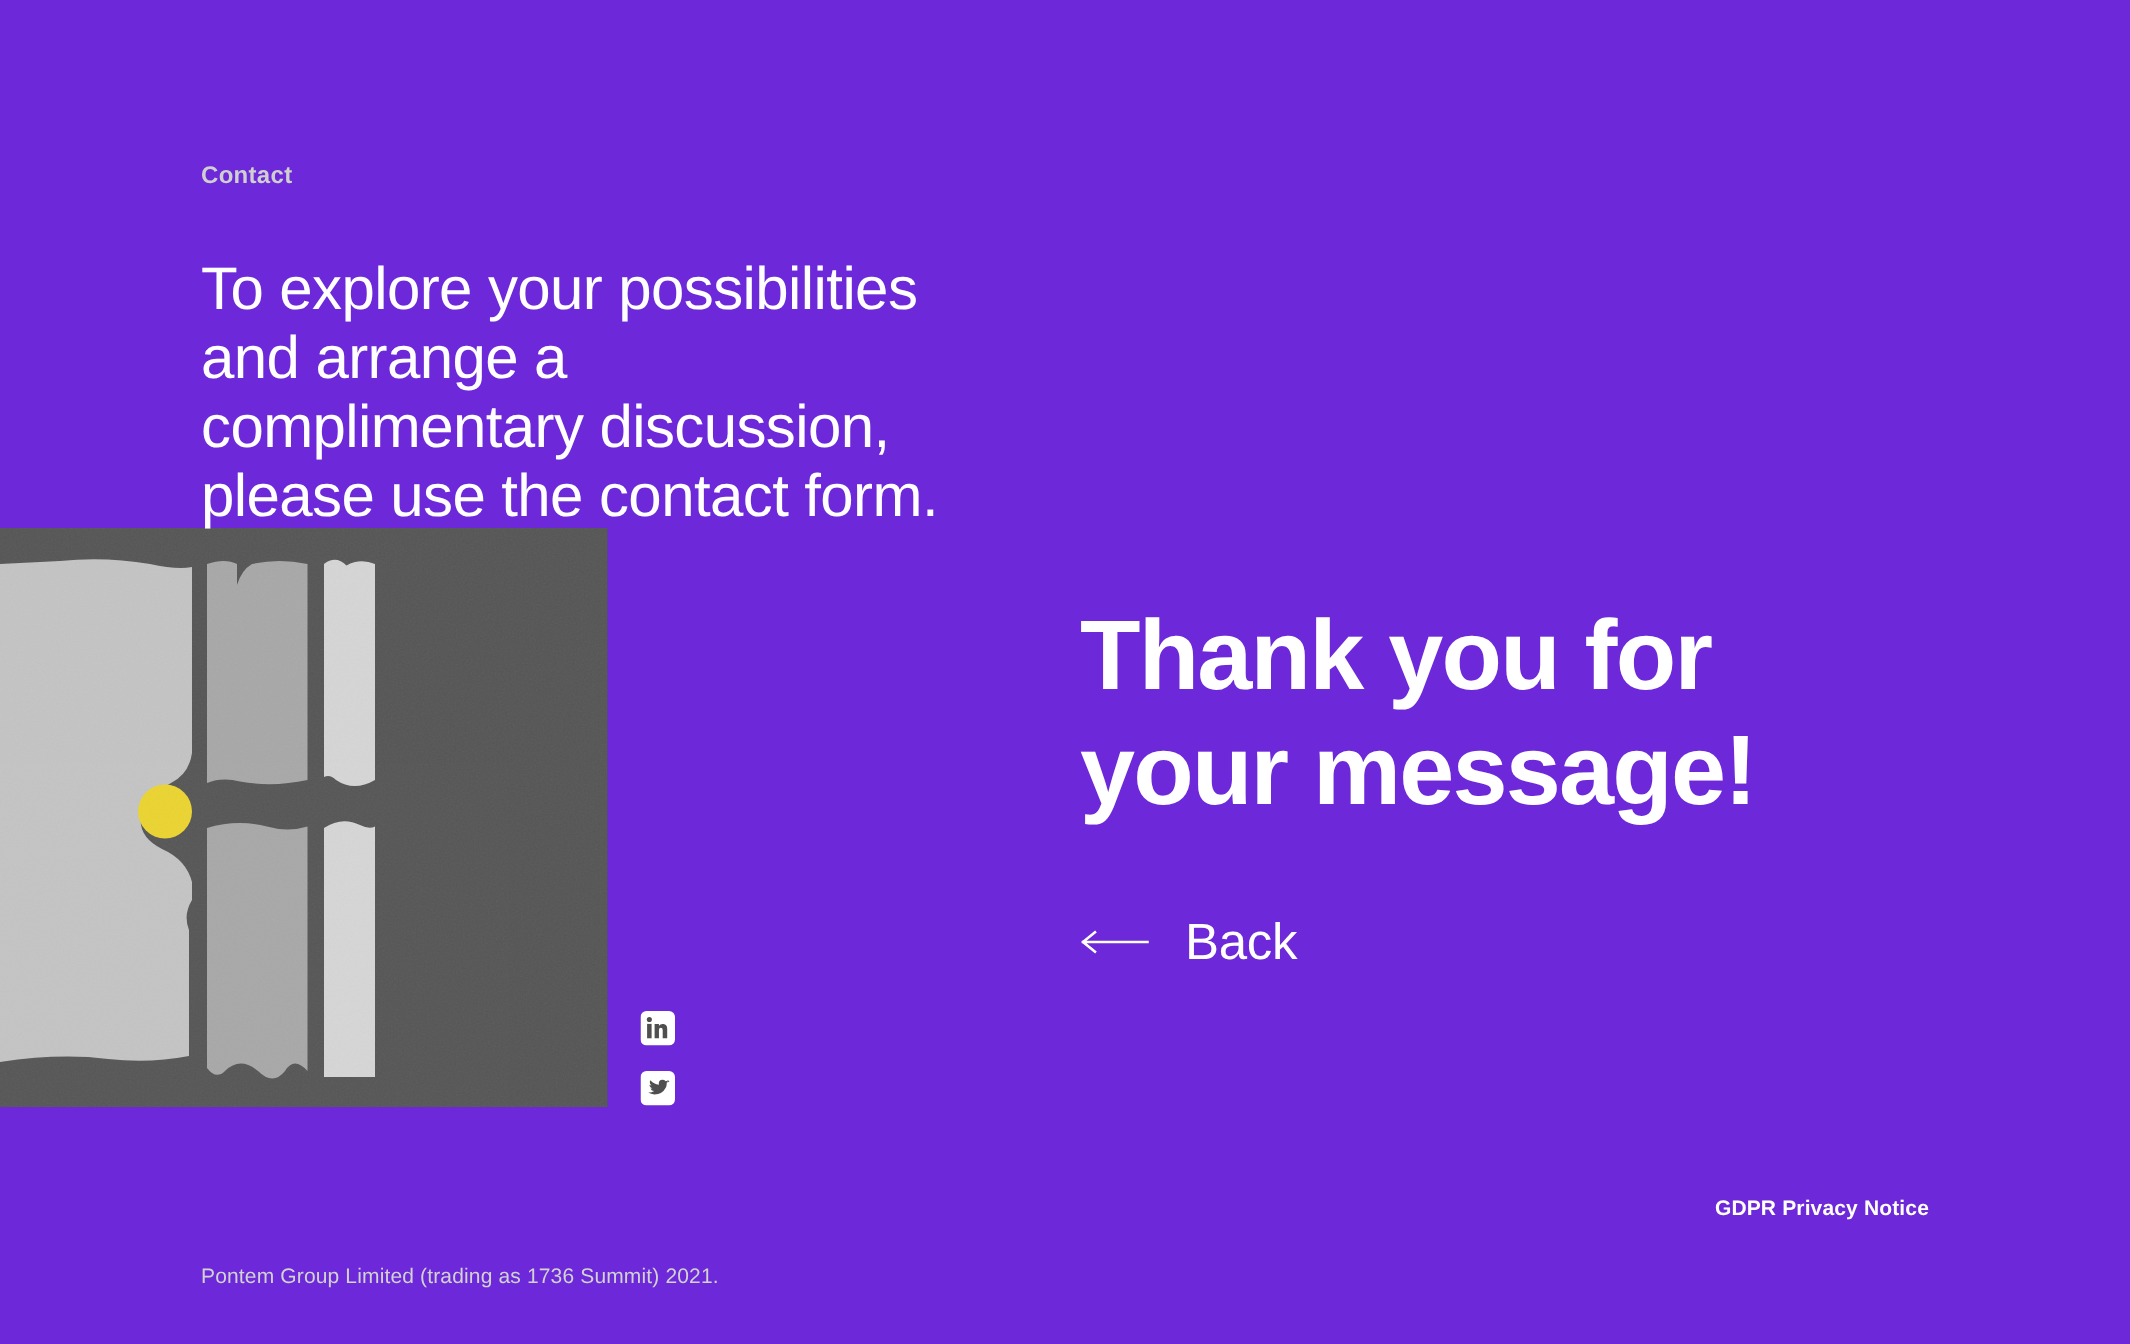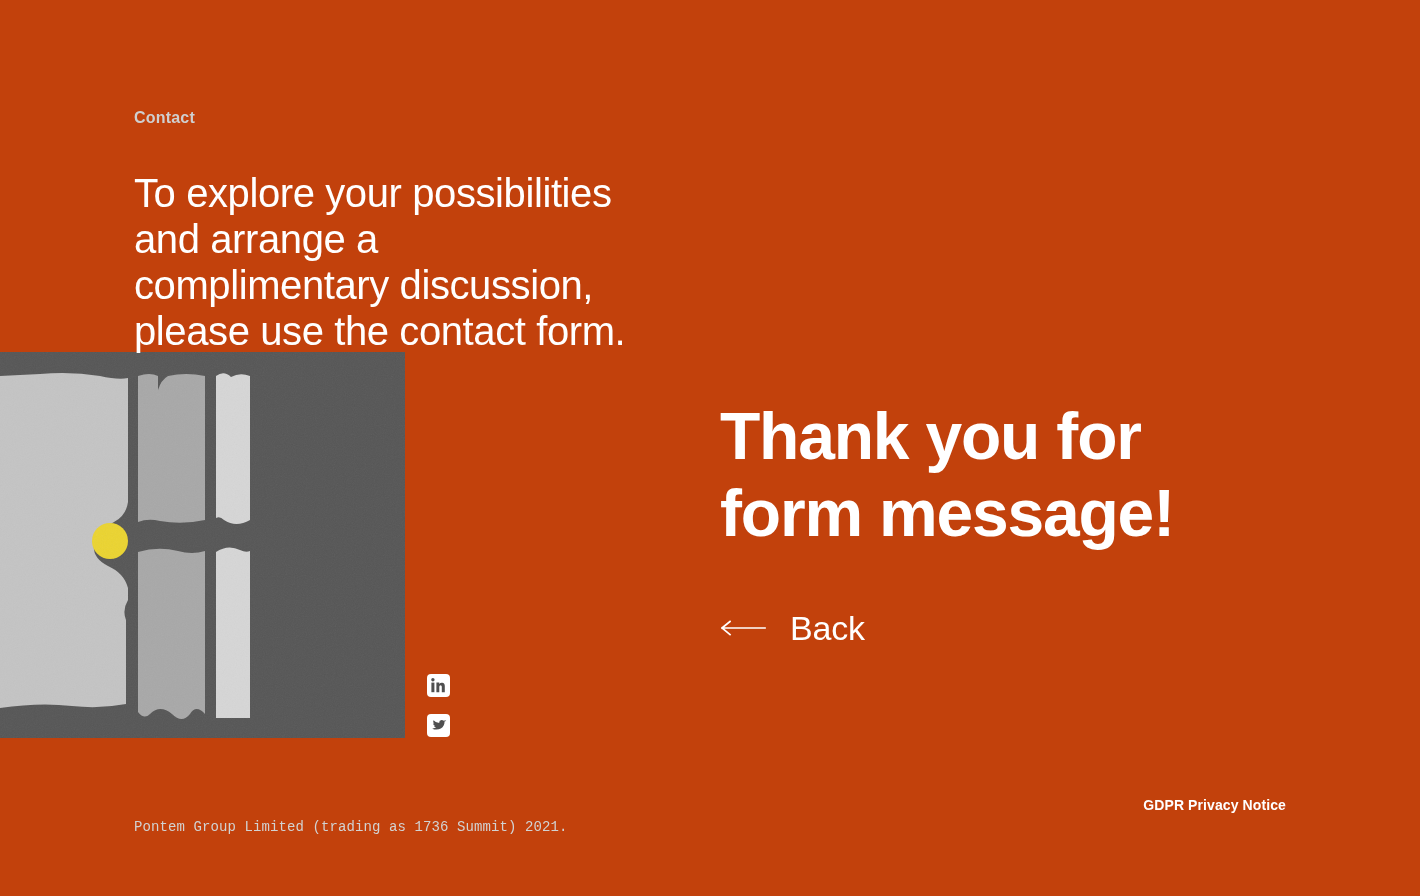--- a/index.html
+++ b/index.html
@@ -14,21 +14,21 @@
     overflow: hidden;
     position: relative;
     -webkit-font-smoothing: antialiased;
   }
 
   .page {
     position: absolute;
     inset: 0;
     width: 1420px;
     height: 896px;
-    background: #c2410c;
+    background: #6d28d9;
   }
 
   
   .left-col {
     position: absolute;
     left: 134px;
     top: 108px;
     width: 560px;
     z-index: 3;
   }
@@ -112,27 +112,26 @@
     color: #ffffff;
     margin-left: 24px;
     line-height: 40px;
     text-align: center;
   }
 
   
   .footer-left {
     position: absolute;
     left: 134px;
-    top: 818px;
+    top: 841px;
     font-size: 14px;
     line-height: 19px;
     color: #d2d2d2;
     letter-spacing: 0.1px;
     z-index: 3;
-    font-family: Liberation Mono, monospace;
   }
   .footer-right {
     position: absolute;
     right: 134px;
     top: 796px;
     font-size: 14px;
     line-height: 19px;
     font-weight: bold;
     color: #ffffff;
     letter-spacing: 0.1px;
@@ -206,21 +205,21 @@
                  -3.5,-0.2 -5.7,-2.9 -0.4,0.7 -0.4,1.3 0,1.3 1.1,2.1
                  -0.7,0 -1.3,-0.4 0,1.9 2,2.4 -0.4,0.1 -0.8,0.1 -0.3,0 -0.5,-0.1
                  0.5,1.7 2.4,1.7 -1.4,1.1 -3.3,1.1 -0.4,0 -0.7,0
                  1.9,1.2 4.2,1.2 5.3,0 7.5,-4.4 0.7,-1.4 0.7,-3 0,-0.2 0,-0.4
                  0.8,-0.6 1.4,-1.4 Z" fill="#4f4f4f"></path>
       </svg>
     </a>
   </div>
 
   <div class="right-col">
-    <h2 class="thanks-heading">Thank you for form message!</h2>
+    <h2 class="thanks-heading">Thank you for your message!</h2>
     <div class="back-link">
       <svg class="back-arrow" width="46" height="18" viewBox="0 0 46 18">
         <path d="M45,9 L2,9 M2,9 L10,2.5 M2,9 L10,15.5" stroke="#ffffff" stroke-width="1.7" fill="none" stroke-linecap="square" stroke-linejoin="miter"></path>
       </svg>
       <span class="back-label">Back</span>
     </div>
   </div>
 
   <div class="footer-left">Pontem Group Limited (trading as 1736 Summit) 2021.</div>
   <div class="footer-right">GDPR Privacy Notice</div>

